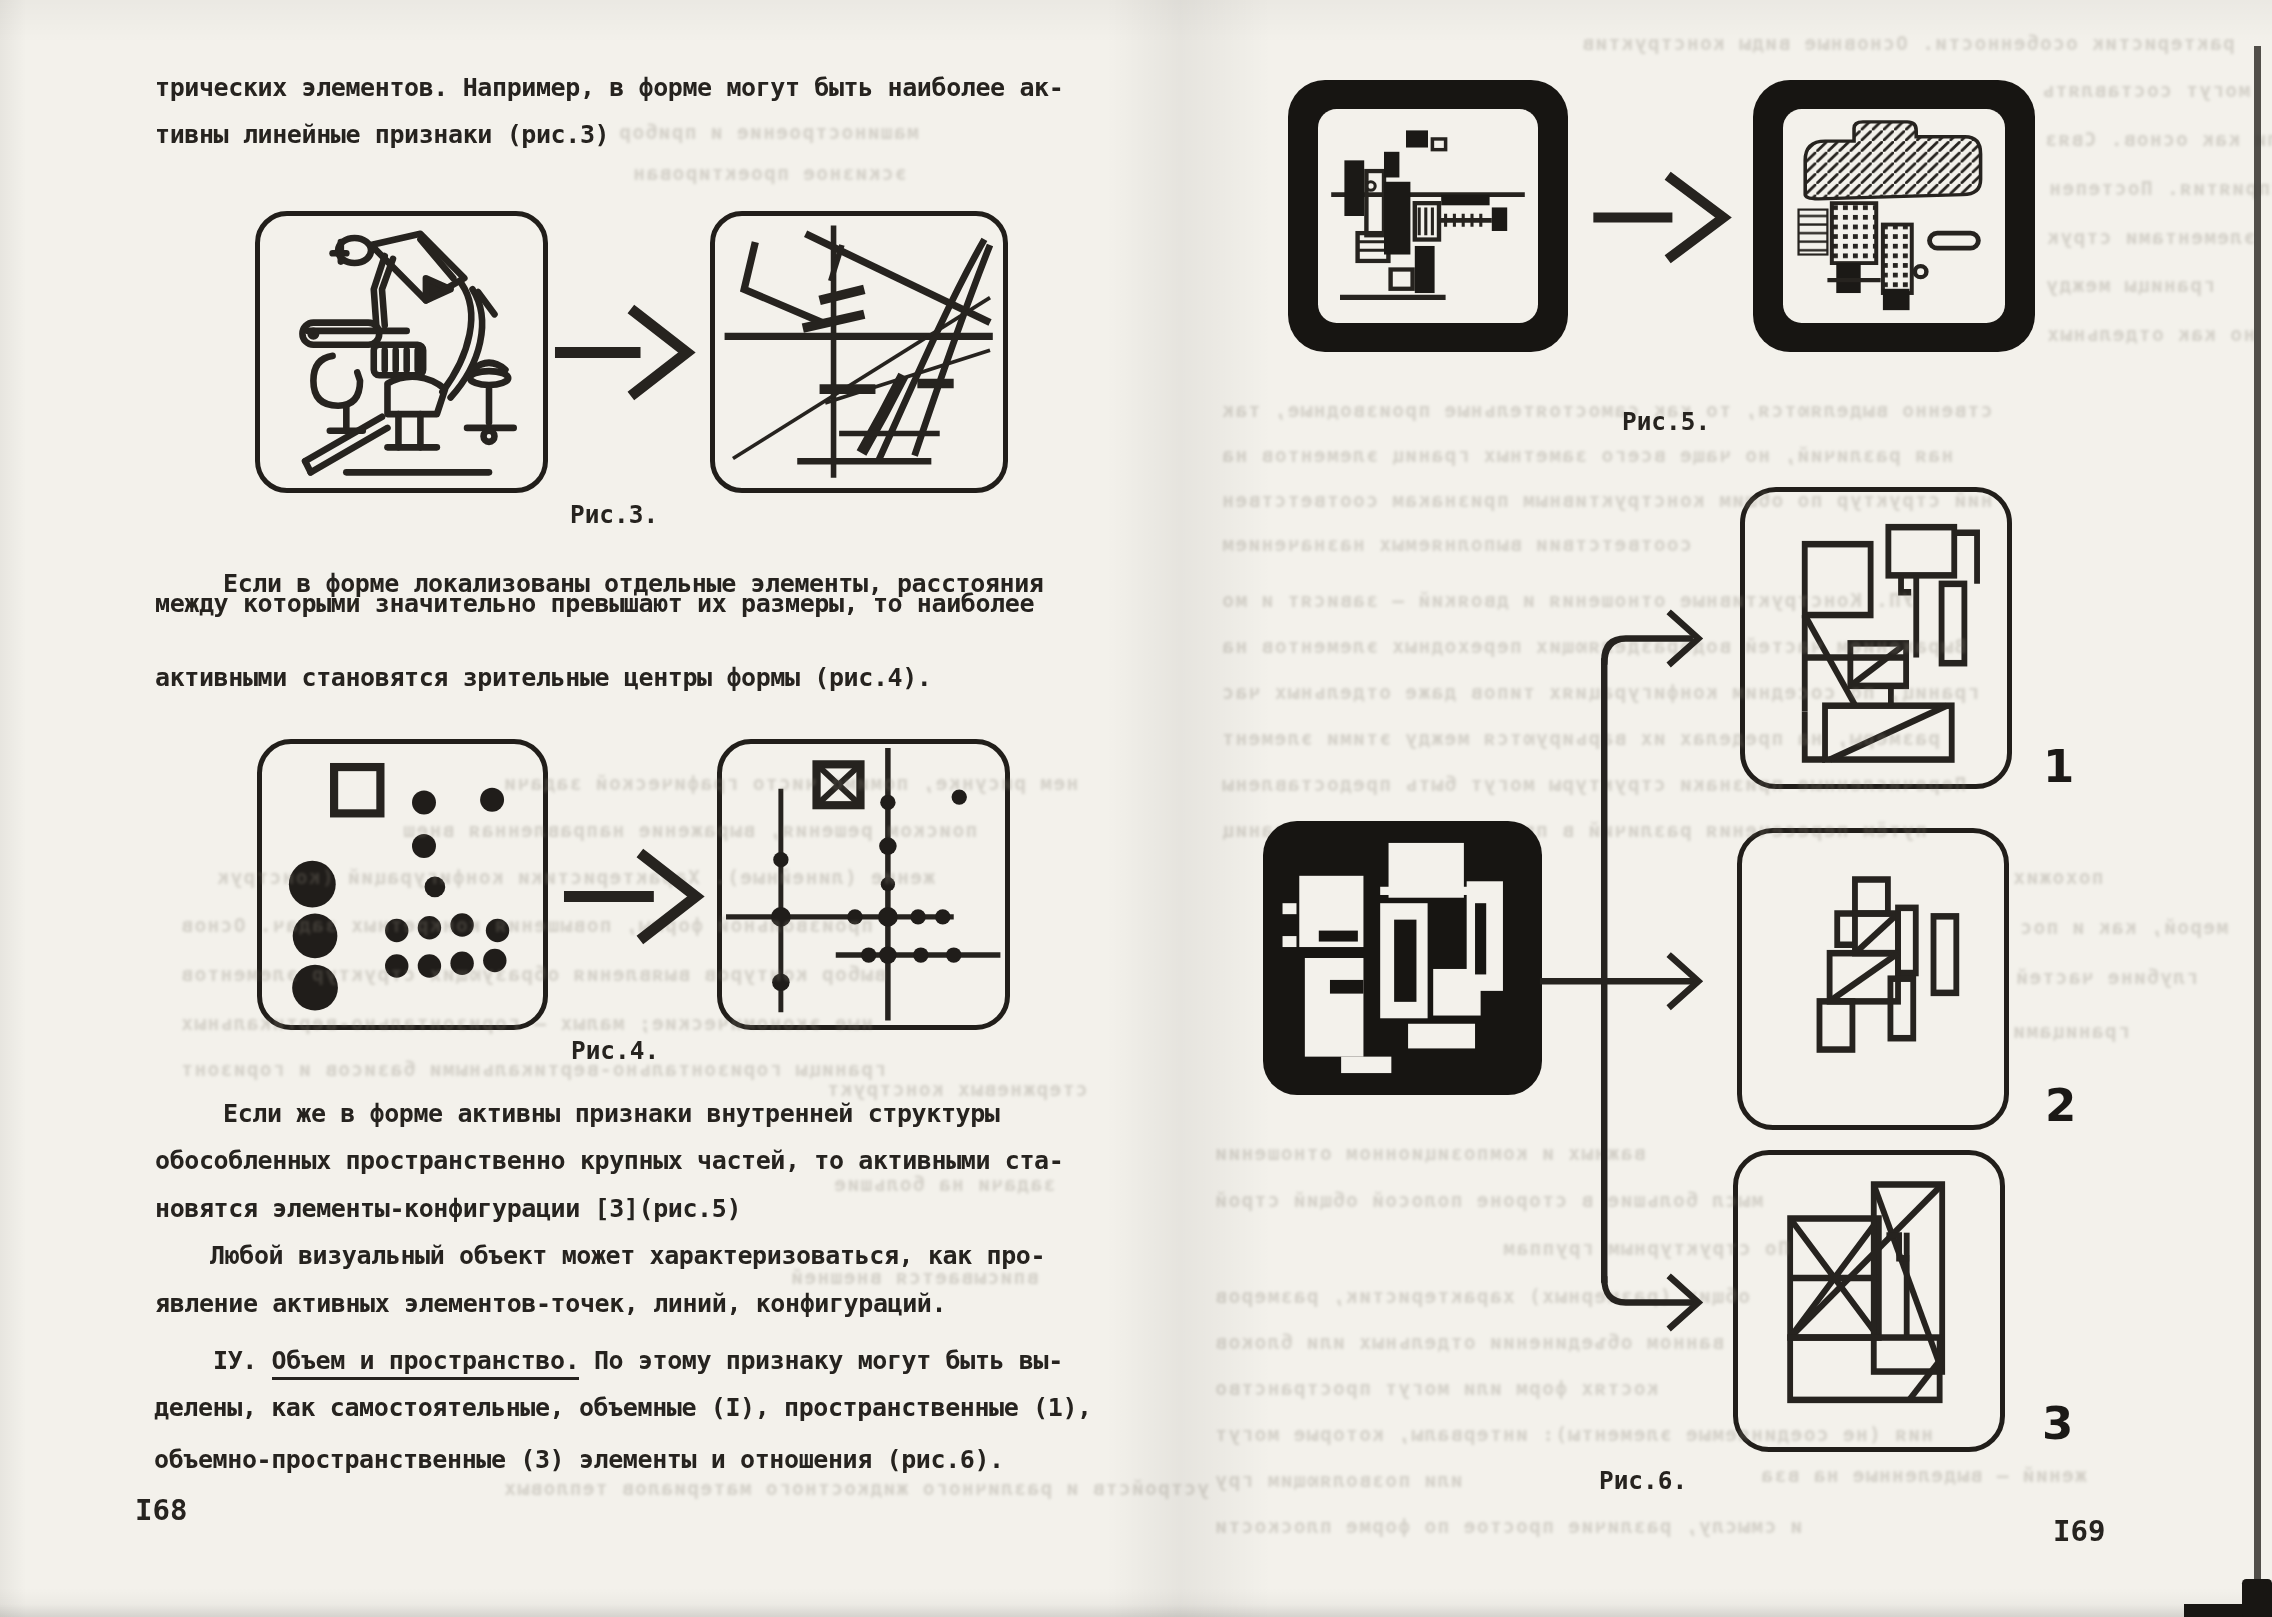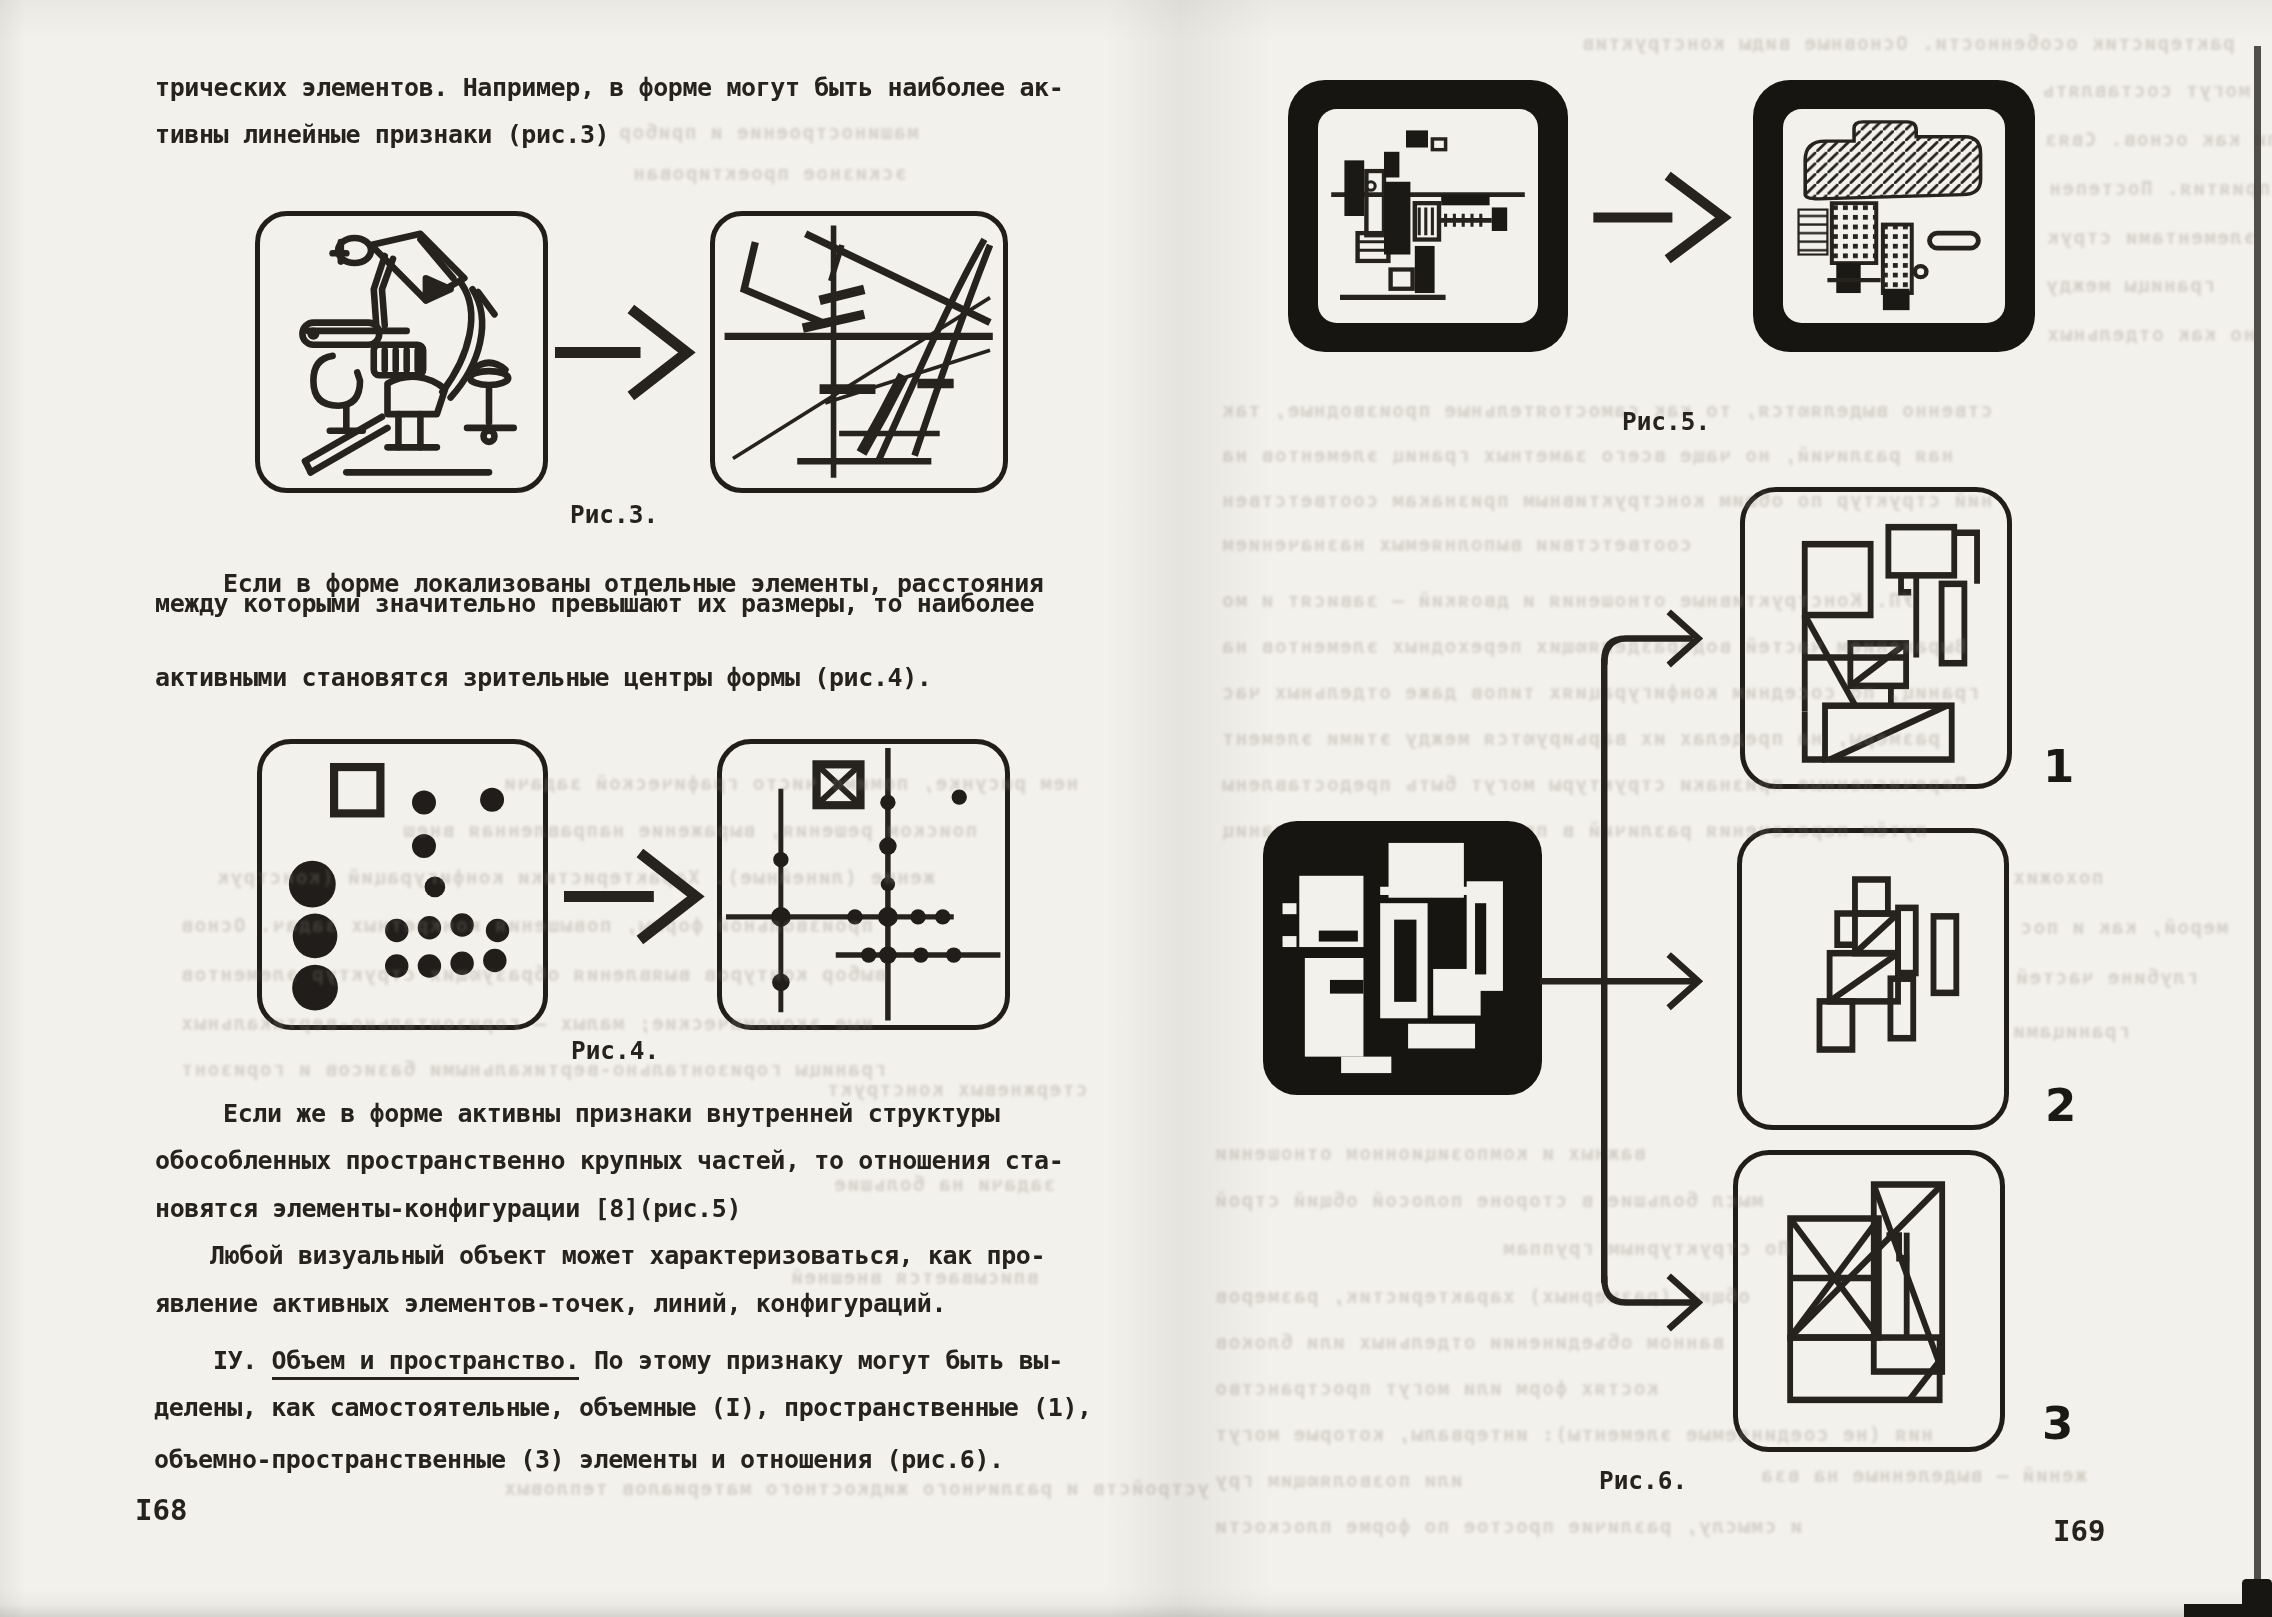--- a/index.html
+++ b/index.html
@@ -230,22 +230,22 @@
           <circle cx="71" cy="76" r="2.8"></circle>
           <circle cx="83" cy="76" r="2.8"></circle>
         <circle cx="20" cy="86" r="3.2"></circle>
       </g>
     </svg>
   </div>
 
   <div class="caption" style="left:571px;top:1039px">Рис.4.</div>
 
   <div class="tline" style="left:223px;top:1098px">Если же в форме активны признаки внутренней структуры</div>
-  <div class="tline" style="left:155px;top:1145px">обособленных пространственно крупных частей, то отношения ста-</div>
-  <div class="tline" style="left:155px;top:1193px">новятся элементы-конфигурации [8](рис.5)</div>
+  <div class="tline" style="left:155px;top:1145px">обособленных пространственно крупных частей, то активными ста-</div>
+  <div class="tline" style="left:155px;top:1193px">новятся элементы-конфигурации [3](рис.5)</div>
 
   <div class="tline" style="left:210px;top:1240px">Любой визуальный объект может характеризоваться, как про-</div>
   <div class="tline" style="left:155px;top:1288px">явление активных элементов-точек, линий, конфигураций.</div>
 
   <div class="tline" style="left:213px;top:1345px"><span>IУ. </span><span class="underl">Объем и пространство.</span><span> По этому признаку могут быть вы-</span></div>
   <div class="tline" style="left:154px;top:1392px">делены, как самостоятельные, объемные (I), пространственные (1),</div>
   <div class="tline" style="left:154px;top:1444px">объемно-пространственные (3) элементы и отношения (рис.6).</div>
 
   <div class="pagenum" style="left:135px;top:1496px">I68</div>
 </div>

